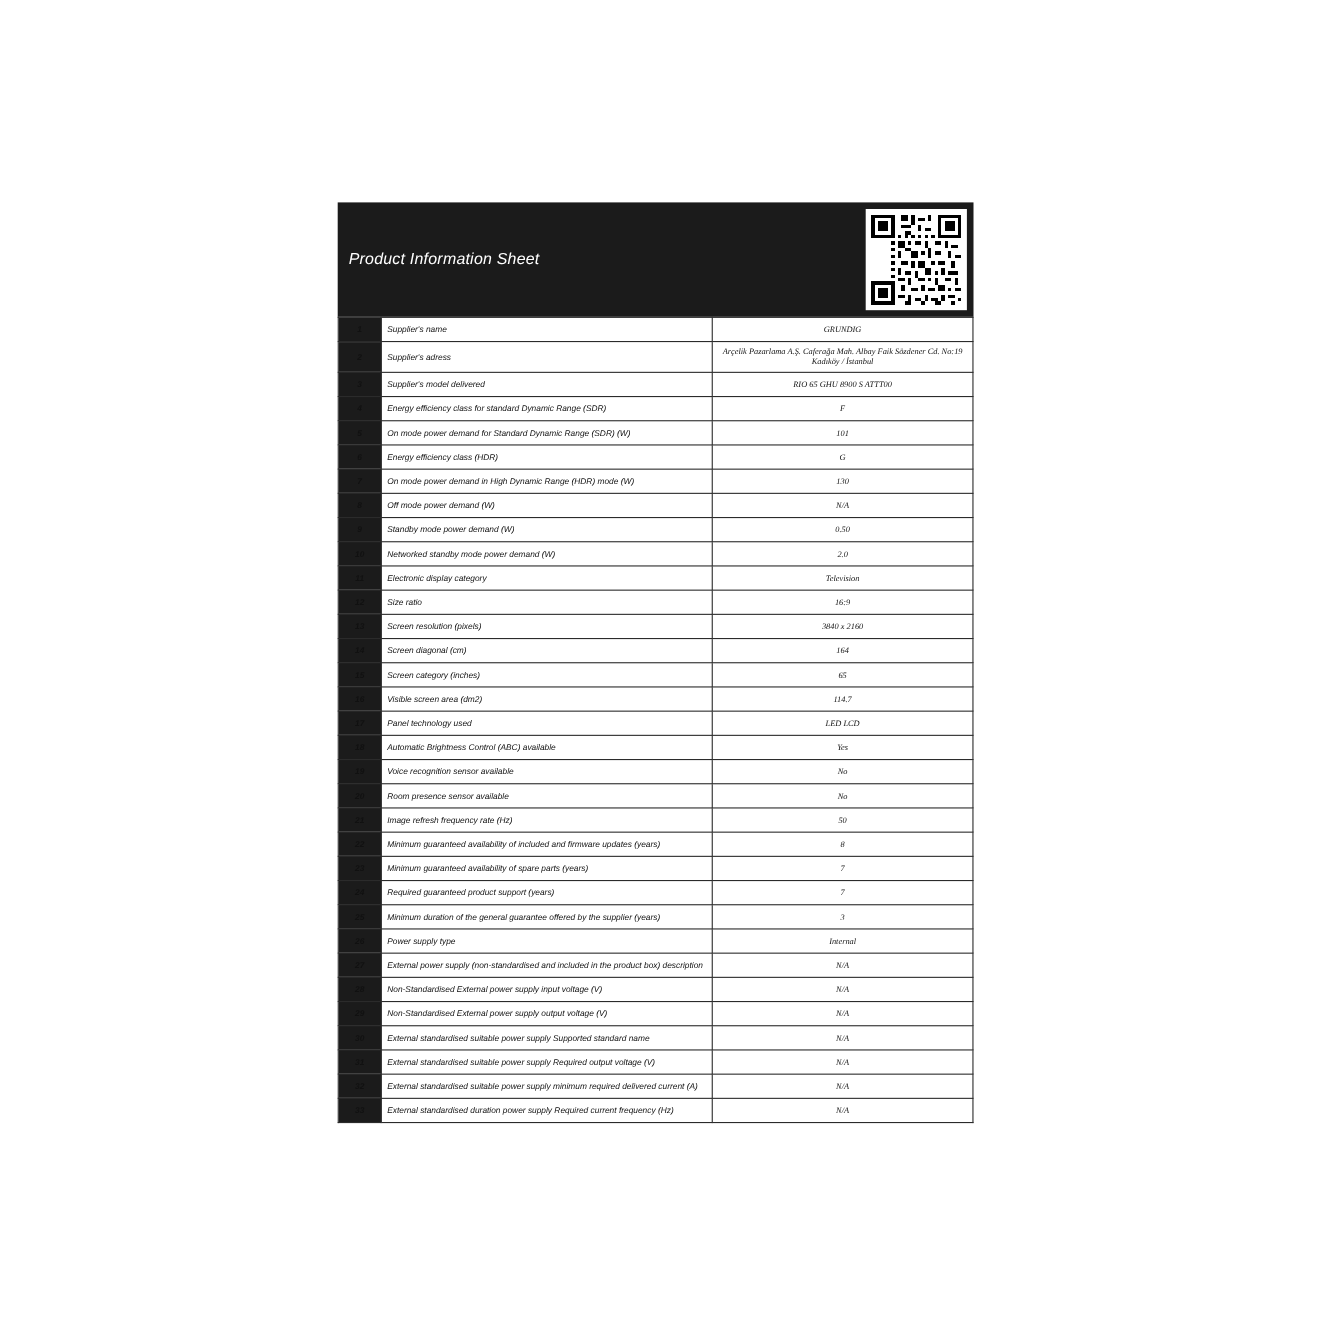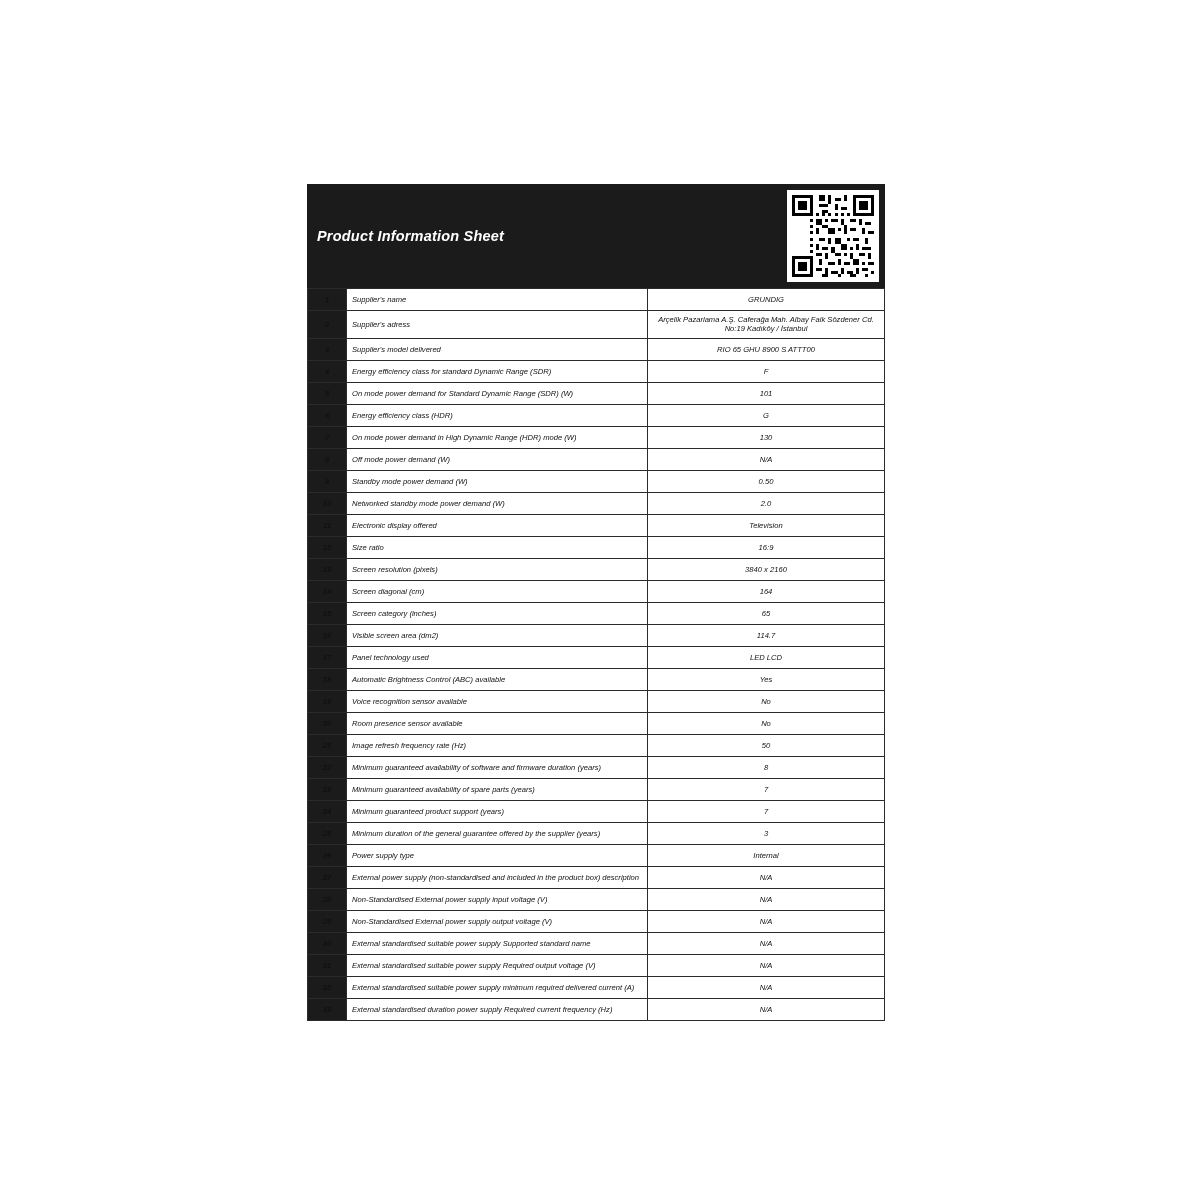--- a/index.html
+++ b/index.html
@@ -21,21 +21,21 @@
   .header {
     position: relative;
     height: 104px;
     background: #1b1b1b;
     display: flex;
     align-items: center;
   }
   .header-title {
     color: #ffffff;
     font-style: italic;
-    font-weight: bold;
+    font-weight: normal;
     font-size: 14.5px;
     letter-spacing: 0.2px;
     margin-left: 10px;
   }
   .qr-wrap {
     position: absolute;
     right: 6px;
     top: 6px;
     width: 92px;
     height: 92px;
@@ -74,20 +74,21 @@
     border-right: 1px solid #2b2b2b;
   }
   td.param {
     width: 290px;
     text-align: left;
     font-weight: normal;
   }
   td.value {
     text-align: center;
     font-weight: normal;
+    font-family: Liberation Serif, serif;
   }
 </style>
 </head>
 <body>
 
 <div id="sheet">
 
   <div class="header">
     <div class="header-title">Product Information Sheet</div>
     <div class="qr-wrap">
@@ -240,21 +241,21 @@
           <td class="param">Standby mode power demand  (W)</td>
           <td class="value">0.50</td>
         </tr>
         <tr>
           <td class="idx">10</td>
           <td class="param">Networked standby mode power demand (W)</td>
           <td class="value">2.0</td>
         </tr>
         <tr>
           <td class="idx">11</td>
-          <td class="param">Electronic display offered</td>
+          <td class="param">Electronic display category</td>
           <td class="value">Television</td>
         </tr>
         <tr>
           <td class="idx">12</td>
           <td class="param">Size ratio</td>
           <td class="value">16:9</td>
         </tr>
         <tr>
           <td class="idx">13</td>
           <td class="param">Screen resolution (pixels)</td>
@@ -295,31 +296,31 @@
           <td class="param">Room presence sensor available</td>
           <td class="value">No</td>
         </tr>
         <tr>
           <td class="idx">21</td>
           <td class="param">Image refresh frequency rate (Hz)</td>
           <td class="value">50</td>
         </tr>
         <tr>
           <td class="idx">22</td>
-          <td class="param">Minimum guaranteed availability of software and firmware duration (years)</td>
+          <td class="param">Minimum guaranteed availability of included and firmware updates (years)</td>
           <td class="value">8</td>
         </tr>
         <tr>
           <td class="idx">23</td>
           <td class="param">Minimum guaranteed availability of spare parts (years)</td>
           <td class="value">7</td>
         </tr>
         <tr>
           <td class="idx">24</td>
-          <td class="param">Minimum guaranteed product support (years)</td>
+          <td class="param">Required guaranteed product support (years)</td>
           <td class="value">7</td>
         </tr>
         <tr>
           <td class="idx">25</td>
           <td class="param">Minimum duration of the general guarantee offered by the supplier (years)</td>
           <td class="value">3</td>
         </tr>
         <tr>
           <td class="idx">26</td>
           <td class="param">Power supply type</td>

